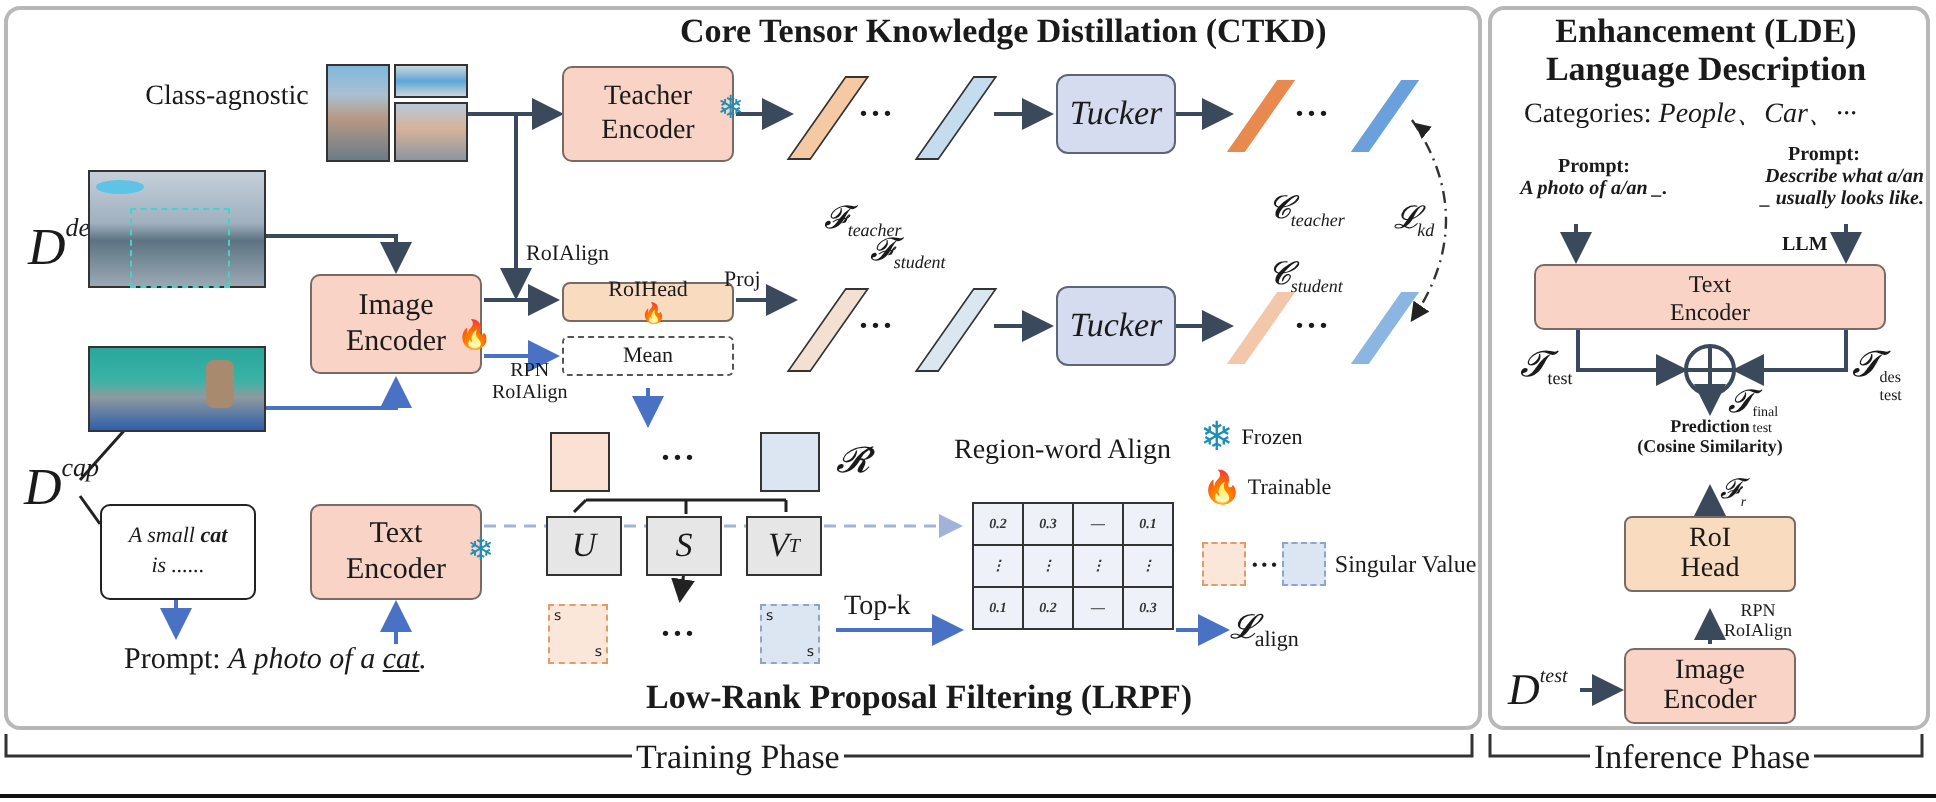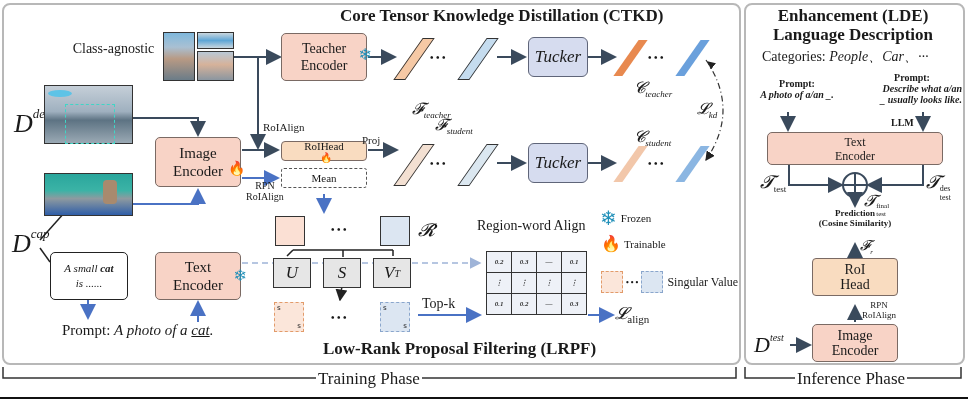--- a/index.html
+++ b/index.html
@@ -167,21 +167,21 @@
 </div>
 <div class="box lavender" style="left:528px;top:143px;width:60px;height:40px;font-size:17px;font-style:italic;">
   <span>Tucker</span>
 </div>
 
 <div class="abs" style="left:618px;top:40px;width:90px;height:36px;">
   <div style="position:absolute;left:8px;top:0;width:9px;height:36px;background:#e8894f;transform:skewX(-35deg);"></div>
   <div style="position:absolute;left:30px;top:12px;font-size:10px;font-weight:bold;">• • •</div>
   <div style="position:absolute;left:70px;top:0;width:9px;height:36px;background:#6aa0dc;transform:skewX(-35deg);"></div>
 </div>
-<div class="abs" style="left:634px;top:79px;font-size:16px;font-style:italic;">
+<div class="abs" style="left:634px;top:95px;font-size:16px;font-style:italic;">
   <span>𝓒</span><span class="sub">teacher</span>
 </div>
 <div class="abs" style="left:634px;top:128px;font-size:16px;font-style:italic;">
   <span>𝓒</span><span class="sub">student</span>
 </div>
 <div class="abs" style="left:618px;top:146px;width:90px;height:36px;">
   <div style="position:absolute;left:8px;top:0;width:9px;height:36px;background:#f2c7aa;transform:skewX(-35deg);"></div>
   <div style="position:absolute;left:30px;top:12px;font-size:10px;font-weight:bold;">• • •</div>
   <div style="position:absolute;left:70px;top:0;width:9px;height:36px;background:#8bb6e2;transform:skewX(-35deg);"></div>
 </div>

